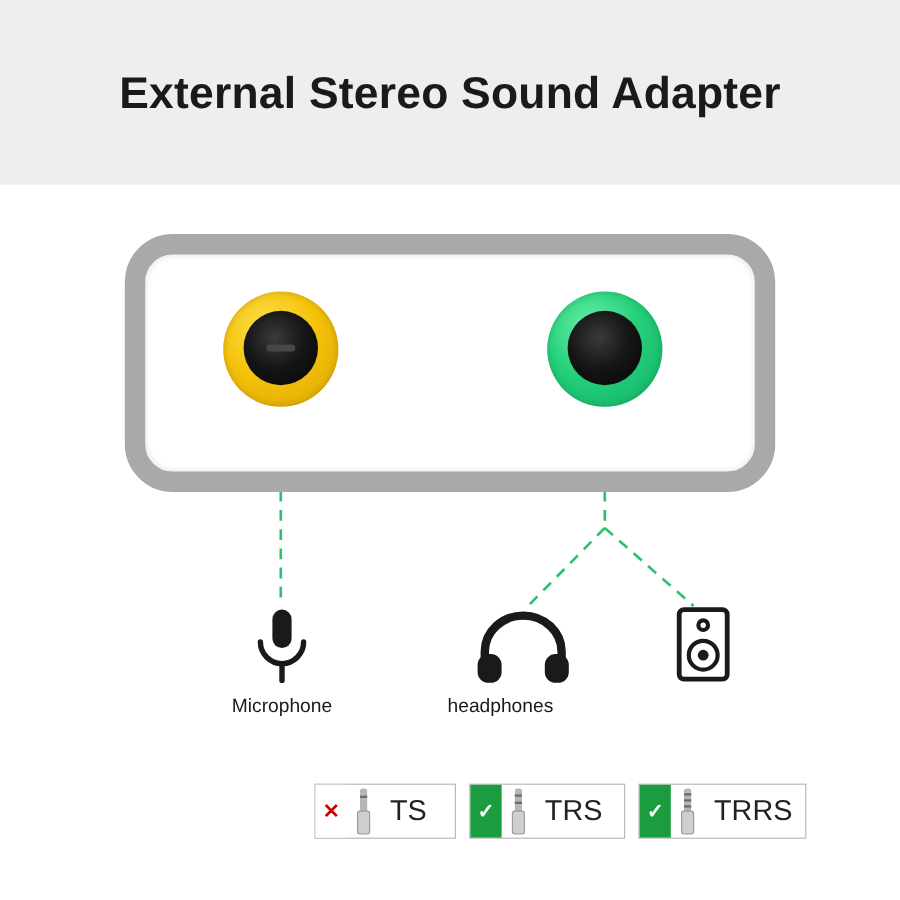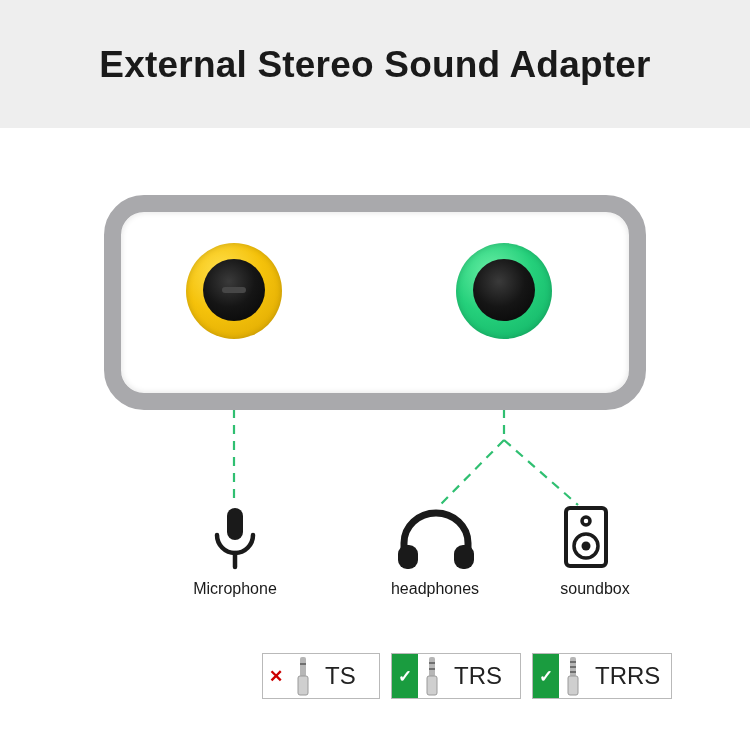--- a/index.html
+++ b/index.html
@@ -19,21 +19,21 @@
     height: 750px;
     background: #ffffff;
   }
 
   
   .header {
     position: absolute;
     left: 0;
     top: 0;
     width: 750px;
-    height: 128px;
+    height: 154px;
     background: #eeeeee;
     display: flex;
     align-items: center;
     justify-content: center;
   }
   .header-title {
     font-size: 37px;
     font-weight: bold;
     color: #1a1a1a;
     letter-spacing: 0.2px;
@@ -131,21 +131,21 @@
 
   
   .dev-label {
     position: absolute;
     font-size: 16px;
     color: #1a1a1a;
     text-align: center;
     white-space: nowrap;
   }
   .lbl-mic   { left: 160px; top: 580px; width: 150px; }
-  .lbl-hp    { left: 350px; top: 580px; width: 170px; }
+  .lbl-hp    { left: 332px; top: 580px; width: 170px; }
   .lbl-sb    { left: 520px; top: 580px; width: 150px; }
 
   
   .chips {
     position: absolute;
     left: 262px;
     top: 653px;
     display: flex;
     gap: 11px;
   }
@@ -242,21 +242,20 @@
     <svg width="46" height="64" viewBox="0 0 46 64">
       <rect x="3" y="3" width="40" height="58" rx="4" fill="none" stroke="#1a1a1a" stroke-width="4"></rect>
       <circle cx="23" cy="16" r="4" fill="none" stroke="#1a1a1a" stroke-width="3.5"></circle>
       <circle cx="23" cy="41" r="12" fill="none" stroke="#1a1a1a" stroke-width="3.5"></circle>
       <circle cx="23" cy="41" r="4.5" fill="#1a1a1a"></circle>
     </svg>
   </div>
 
   <div class="dev-label lbl-mic">Microphone</div>
   <div class="dev-label lbl-hp">headphones</div>
-  <div class="dev-label lbl-sb">soundbox</div>
 
   <div class="chips">
 
     <div class="chip chip-ts">
       <div class="chip-mark bad">✕</div>
       <div class="chip-plug">
         <svg width="12" height="40" viewBox="0 0 12 40">
           <rect x="3" y="1" width="6" height="20" rx="2" fill="#b6b6b6"></rect>
           <rect x="3" y="7" width="6" height="2" fill="#6f6f6f"></rect>
           <rect x="1" y="20" width="10" height="19" rx="2" fill="#cfcfcf" stroke="#9a9a9a" stroke-width="1"></rect>

